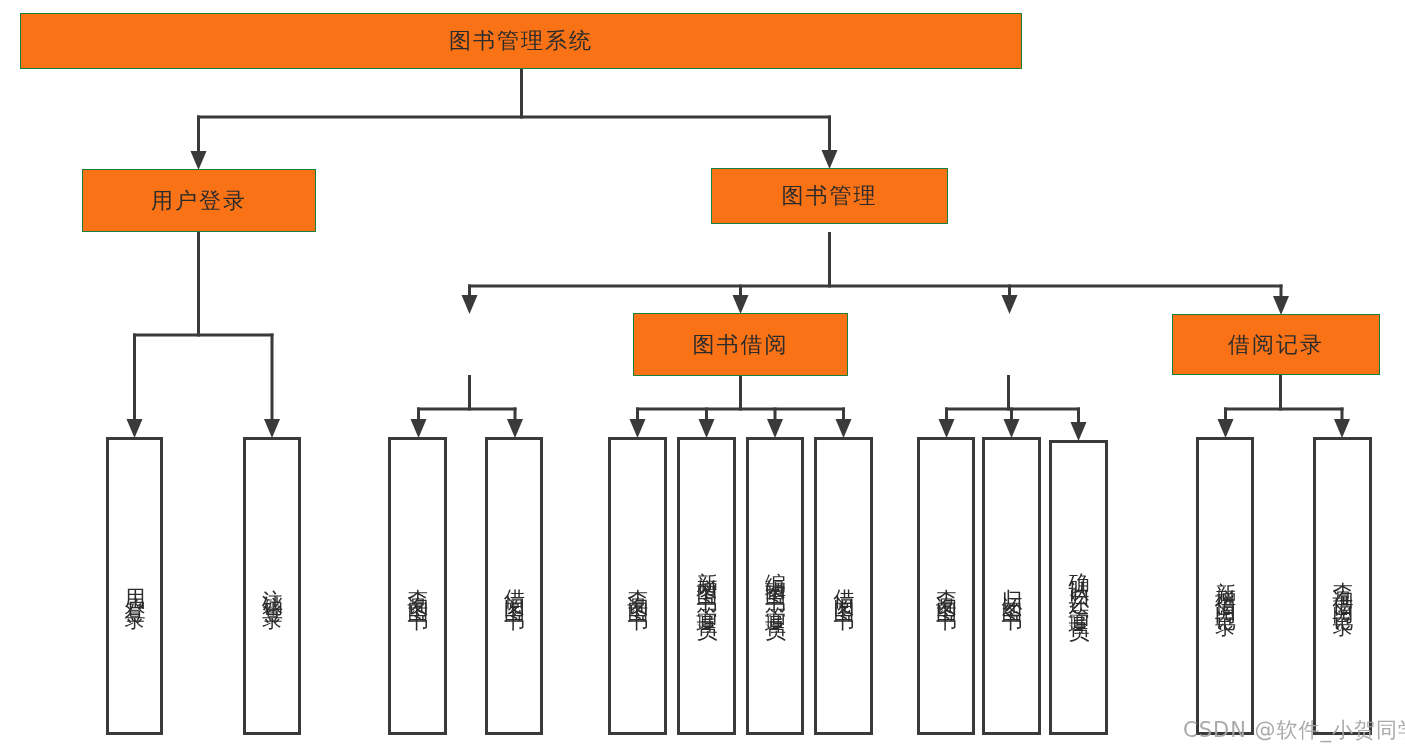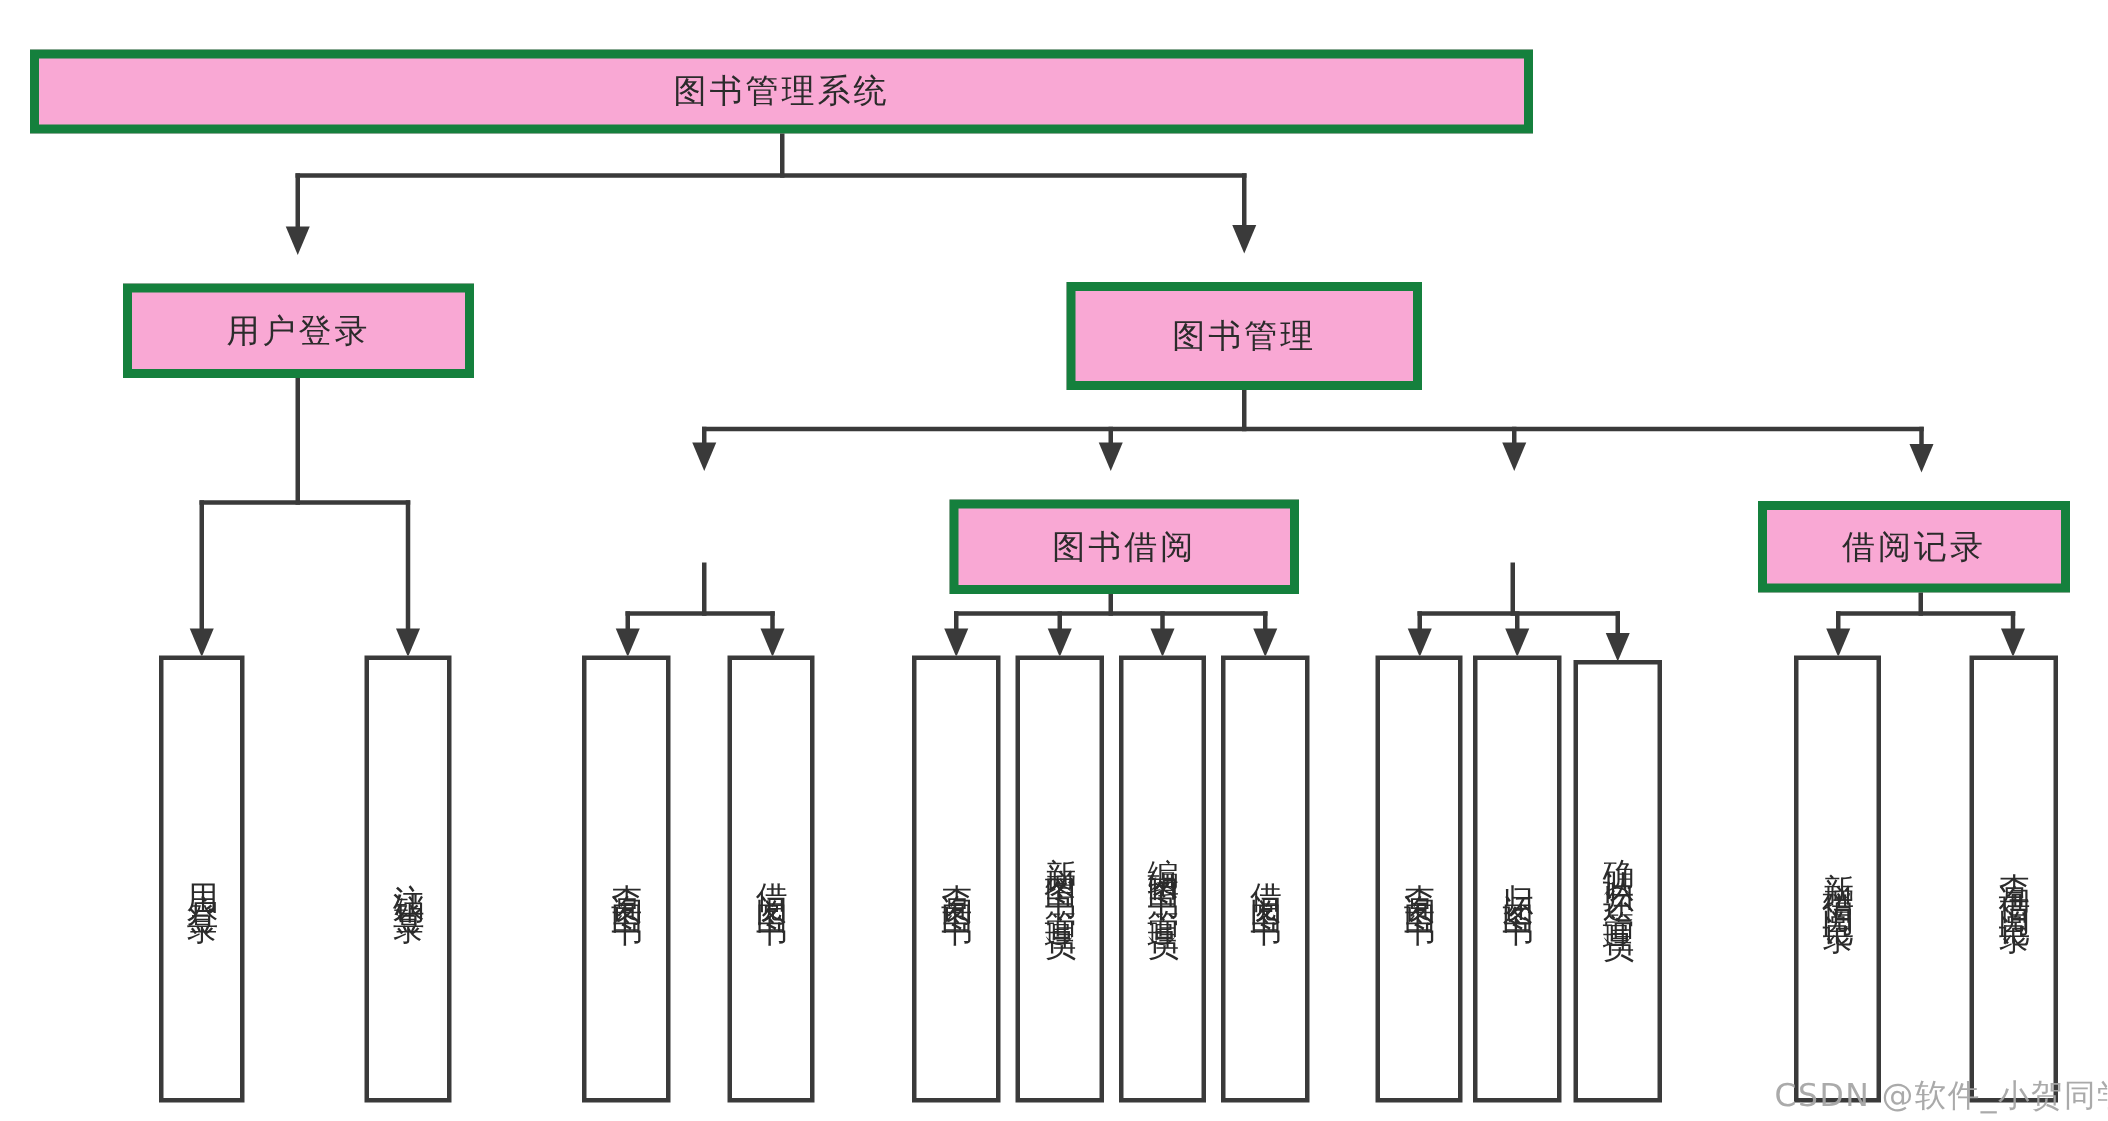--- a/index.html
+++ b/index.html
@@ -9,30 +9,29 @@
     height: 747px;
     background: #ffffff;
     font-family: "DejaVu Sans", "Liberation Sans", sans-serif;
     overflow: hidden;
   }
   #wires { position: absolute; left: 0; top: 0; width: 1405px; height: 747px; }
 
   .hbox {
     position: absolute;
     box-sizing: border-box;
-    border: 6px solid #15803d;
-    background: #f9a8d4;
+    border: 1px solid #15803d;
+    background: #f97316;
     display: flex;
     align-items: center;
     justify-content: center;
     font-size: 22px;
     color: #2b2b2b;
     letter-spacing: 2px;
     z-index: 2;
-    margin-top: 20px;
   }
   .vbox {
     position: absolute;
     box-sizing: border-box;
     border: 3px solid #3a3a3a;
     background: #ffffff;
     display: flex;
     align-items: center;
     justify-content: center;
     top: 437px;
@@ -45,23 +44,23 @@
     font-size: 21px;
     letter-spacing: 7px;
     line-height: 1;
     color: #2b2b2b;
     white-space: nowrap;
   }
 
   
   .n-root   { left: 20px;   top: 13px;  width: 1002px; height: 56px; }
   .n-login  { left: 82px;   top: 169px; width: 234px;  height: 63px; }
-  .n-mgmt   { left: 711px;  top: 168px; width: 237px;  height: 72px; text-align: right; }
+  .n-mgmt   { left: 711px;  top: 168px; width: 237px;  height: 56px; text-align: right; }
   .n-new    { left: 363px;  top: 313px; width: 213px;  height: 62px; }
-  .n-borrow { left: 633px;  top: 313px; width: 233px;  height: 63px; }
+  .n-borrow { left: 633px;  top: 313px; width: 215px;  height: 63px; }
   .n-cur    { left: 902px;  top: 313px; width: 213px;  height: 62px; }
   .n-rec    { left: 1172px; top: 314px; width: 208px;  height: 61px; }
 
   
   .l1  { left: 106px;  width: 57px; }
   .l2  { left: 243px;  width: 58px; }
   .l3  { left: 388px;  width: 59px; }
   .l4  { left: 485px;  width: 58px; }
   .l5  { left: 608px;  width: 59px; }
   .l6  { left: 677px;  width: 59px; }

